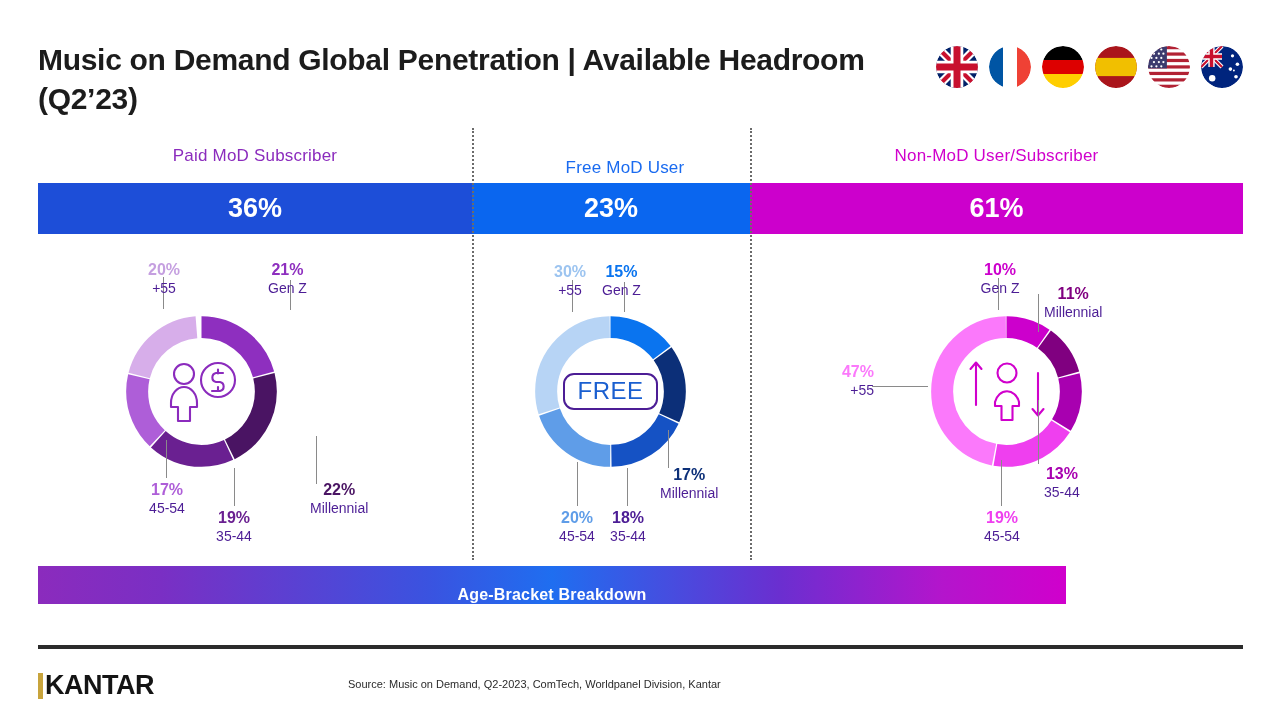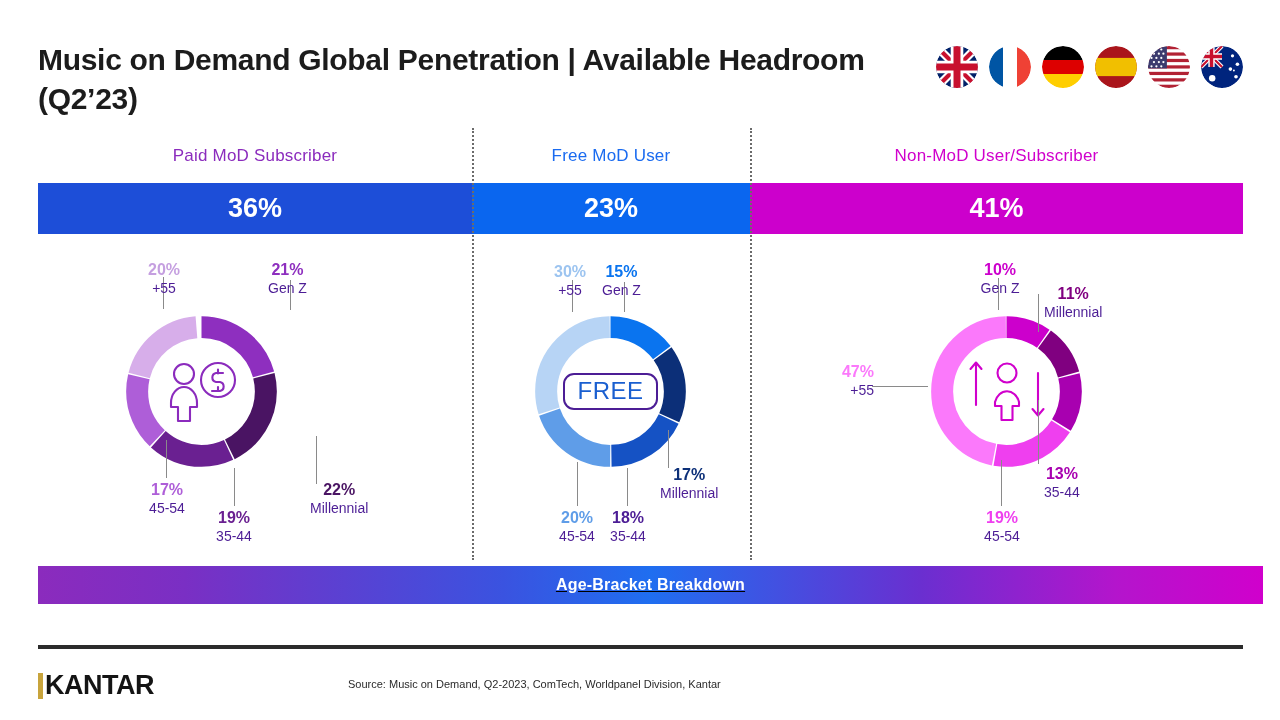--- a/index.html
+++ b/index.html
@@ -26,21 +26,21 @@
   .cols { position: absolute; left: 38px; top: 128px; width: 1205px; height: 432px; }
   .divider { position: absolute; top: 0; width: 0; height: 432px;
              border-left: 2px dotted #6b6b6b; }
   .div1 { left: 434px; }
   .div2 { left: 712px; }
 
   .colheads { position: absolute; left: 38px; top: 146px; width: 1205px; height: 30px; }
   .colhead { position: absolute; text-align: center; font-size: 17px; font-weight: 400;
              letter-spacing: 0.2px; }
   .ch0 { left: 0px;   width: 434px; }
-  .ch1 { left: 434px; width: 278px; }
+  .ch1 { left: 448px; width: 278px; margin-top: 12px; }
   .ch2 { left: 712px; width: 493px; }
 
   
   .bars { position: absolute; left: 38px; top: 183px; width: 1205px; height: 51px;
           display: flex; }
   .bar { display: flex; align-items: center; justify-content: center;
          color: #fff; font-size: 27px; font-weight: 700; height: 51px; }
   .bar0 { width: 434px; }
   .bar1 { width: 278px; }
   .bar2 { width: 493px; }
@@ -68,24 +68,24 @@
   .lbl { position: absolute; font-size: 15.5px; line-height: 1.25; white-space: nowrap; }
   .lbl .pct { font-weight: 700; font-size: 16px; display: block; }
   .lbl .age { color: #4c1d95; font-weight: 400; display: block; font-size: 14px; }
   .lbl.ta-r { text-align: right; }
   .lbl.ta-c { text-align: center; }
   .lbl.ta-l { text-align: center; }
 
   .leader { position: absolute; background: #8a8a8a; }
 
   
-  .gradbar { position: absolute; left: 38px; top: 566px; width: 1225px; height: 38px;
+  .gradbar { position: absolute; left: 38px; top: 566px; width: 1028px; height: 38px;
              background: linear-gradient(90deg,#8b2bbd 0%,#7a2fc4 12%,#3a53e0 38%,
                          #1f6ef0 50%, #6a2fd0 72%, #b415cc 88%, #d000cc 100%);
-             display: flex; align-items: center; justify-content: center; text-decoration: underline; }
+             display: flex; align-items: flex-end; justify-content: center; }
   .gradbar span { color: #fff; font-size: 16px; font-weight: 600; letter-spacing: 0.2px; }
 
   
   .rule { position: absolute; left: 38px; top: 645px; width: 1205px; height: 4px;
           background: #2b2b2b; }
   .footer { position: absolute; left: 38px; top: 660px; width: 1205px; height: 46px; }
   .kantar { position: absolute; left: 0; top: 10px; display: flex; align-items: center; }
   .kantar .kbar { width: 5px; height: 26px; background: #c8a43c; margin-right: 2px; }
   .kantar .ktxt { font-size: 27px; font-weight: 700; letter-spacing: -0.5px; color: #141414; }
   .source { position: absolute; left: 310px; top: 18px; font-size: 11px; color: #2b2b2b; }
@@ -233,21 +233,21 @@
   </div>
 
   <div class="bars">
     <div class="bar bar0" style="background:#1d4ed8">
       <span>36%</span>
     </div>
     <div class="bar bar1" style="background:#0a66ef">
       <span>23%</span>
     </div>
     <div class="bar bar2" style="background:#cc00cc">
-      <span>41%</span>
+      <span>61%</span>
     </div>
   </div>
 
   <div class="cols">
     <div class="divider div1"></div>
     <div class="divider div2"></div>
   </div>
 
   <div class="panels">
 

